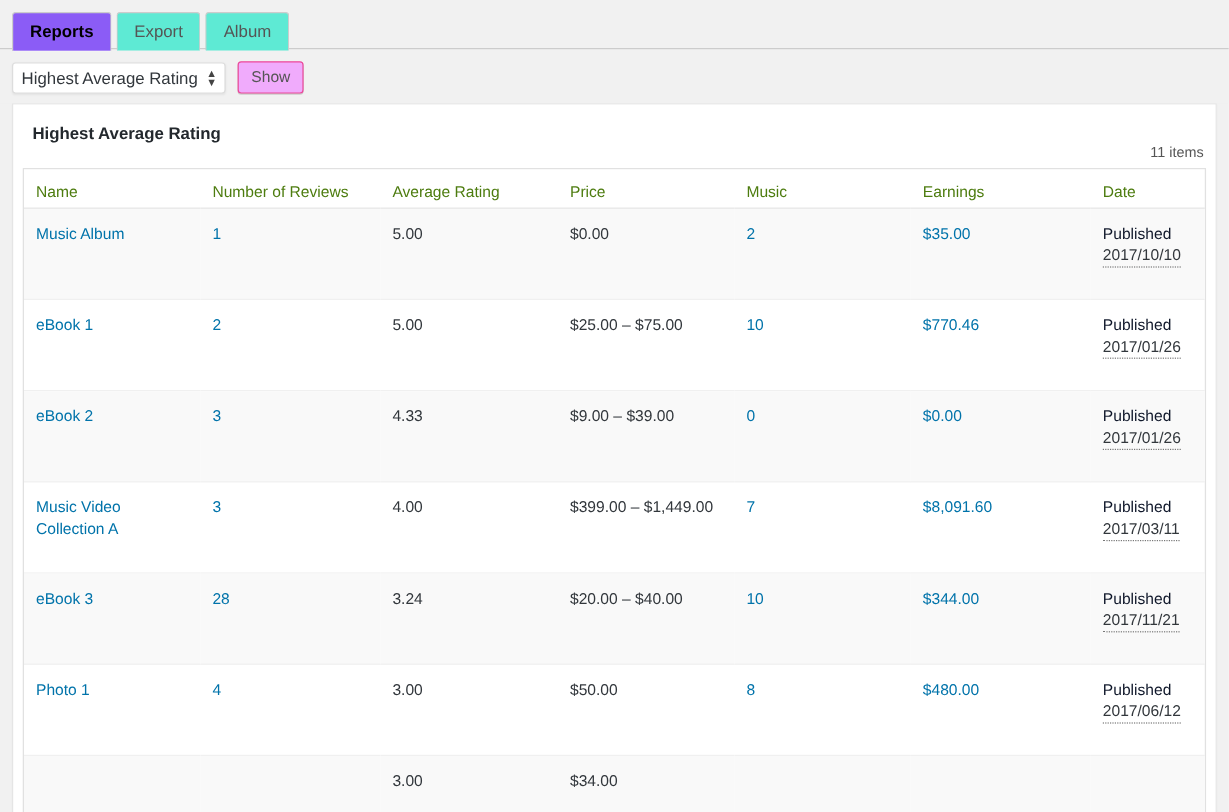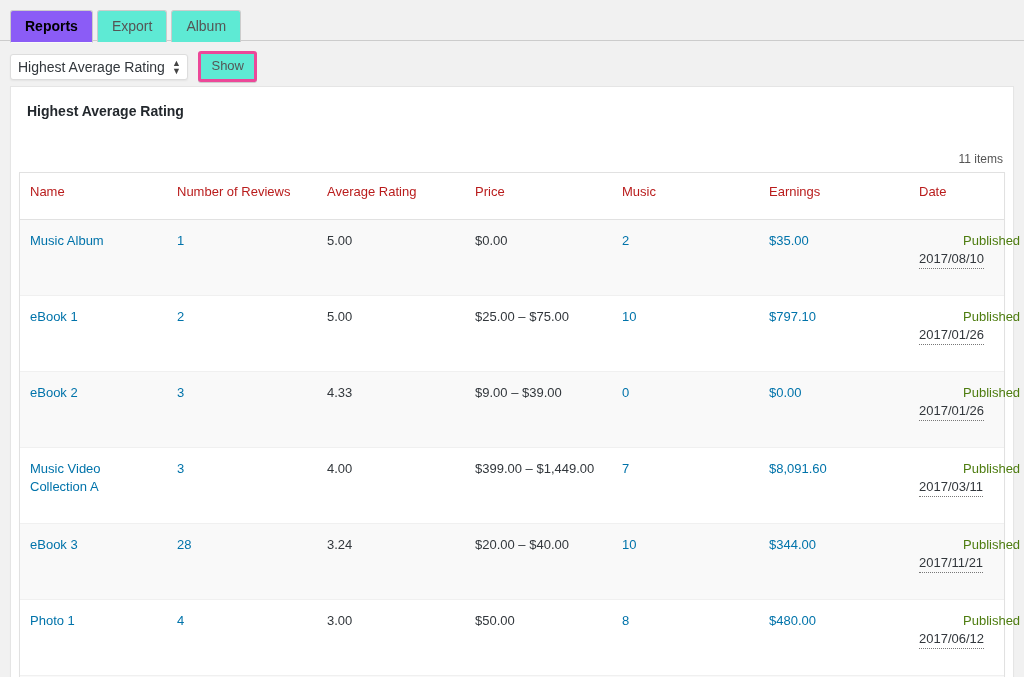--- a/index.html
+++ b/index.html
@@ -85,22 +85,22 @@
   }
   .select-arrow span { display: block; }
   .btn {
     display: inline-block;
     vertical-align: middle;
     margin-left: 7px;
     padding: 4px 10px 5px 10px;
     font-size: 13px;
     line-height: 16px;
     color: #555;
-    background: #5eead4;
-    border: 3px solid #ec4899;
+    background: #f0abfc;
+    border: 1px solid #ec4899;
     border-radius: 3px;
     box-shadow: 0 1px 0 #ccc;
     cursor: pointer;
   }
 
   
   .panel {
     margin: 0 10px 0 10px;
     background: #fff;
     border: 1px solid #e5e5e5;
@@ -115,21 +115,20 @@
     font-weight: bold;
     color: #23282d;
     line-height: 18px;
   }
 
   .items-count {
     text-align: right;
     font-size: 12px;
     color: #555;
     padding: 0 2px 6px 0;
-    margin-top: 32px;
   }
 
   
   table.list {
     width: 100%;
     border-collapse: separate;
     border-spacing: 0;
     background: #fff;
     border: 1px solid #e1e1e1;
     box-shadow: 0 1px 1px rgba(0,0,0,.04);
@@ -140,23 +139,23 @@
     text-align: left;
     font-size: 13px;
     line-height: 18px;
     padding: 8px 10px;
     vertical-align: top;
     color: #32373c;
   }
   table.list thead th,
   table.list tfoot th {
     font-weight: normal;
-    color: #b91c1c;
+    color: #4d7c0f;
     padding-top: 10px;
-    padding-bottom: 18px;
+    padding-bottom: 4px;
   }
   table.list thead th { border-bottom: 1px solid #e1e1e1; }
 
   table.list tbody td { padding-top: 12px; padding-bottom: 26px; }
   table.list tbody tr.alt td { background: #f9f9f9; }
   table.list tbody tr td { border-bottom: 1px solid #f0f0f0; }
   table.list tbody tr:last-child td { border-bottom: none; }
 
   .col-name      { width: 147px; }
   .col-reviews   { width: 150px; }
@@ -165,21 +164,21 @@
   .col-sales     { width: 147px; }
   .col-earnings  { width: 150px; }
   .col-date      { width: 95px; }
 
   a.link {
     color: #0073aa;
     text-decoration: none;
     cursor: pointer;
   }
 
-  .date-status { display: block; color: #4d7c0f; margin-left: 44px; }
+  .date-status { display: block; color: #0f172a; }
   .date-value {
     display: block;
     border-bottom: 1px dotted #777;
     width: -moz-fit-content;
     width: fit-content;
     cursor: help;
   }
 </style>
 </head>
 <body>
@@ -235,30 +234,30 @@
     <tbody id="tbody">
         <tr class="alt">
           <td><a class="link">Music Album</a></td>
           <td><a class="link">1</a></td>
           <td>5.00</td>
           <td>$0.00</td>
           <td><a class="link">2</a></td>
           <td><a class="link">$35.00</a></td>
           <td>
             <span class="date-status">Published</span>
-            <span class="date-value">2017/08/10</span>
+            <span class="date-value">2017/10/10</span>
           </td>
         </tr>
         <tr>
           <td><a class="link">eBook 1</a></td>
           <td><a class="link">2</a></td>
           <td>5.00</td>
           <td>$25.00 – $75.00</td>
           <td><a class="link">10</a></td>
-          <td><a class="link">$797.10</a></td>
+          <td><a class="link">$770.46</a></td>
           <td>
             <span class="date-status">Published</span>
             <span class="date-value">2017/01/26</span>
           </td>
         </tr>
         <tr class="alt">
           <td><a class="link">eBook 2</a></td>
           <td><a class="link">3</a></td>
           <td>4.33</td>
           <td>$9.00 – $39.00</td>

